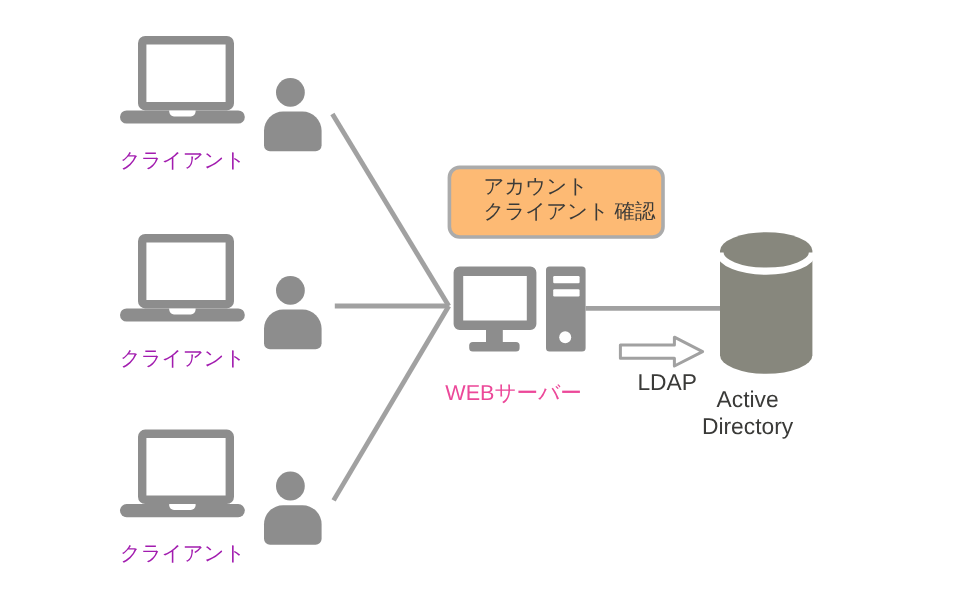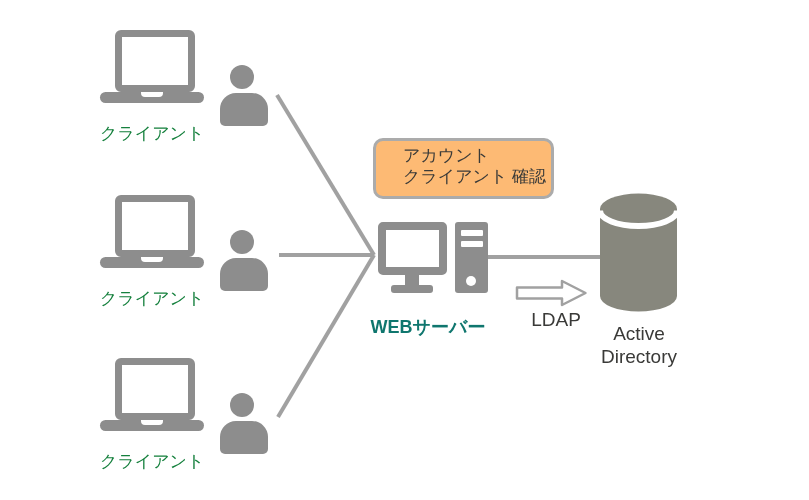--- a/index.html
+++ b/index.html
@@ -35,21 +35,21 @@
   .user-head {
     position:absolute; left:130px; top:35px; width:24px; height:24px;
     background:#8d8d8d; border-radius:50%;
   }
   .user-body {
     position:absolute; left:120px; top:63px; width:48px; height:33px;
     background:#8d8d8d; border-radius:16px 16px 5px 5px;
   }
   .client-label {
     position:absolute; left:0; top:92px; width:104px;
-    text-align:center; font-size:17px; color:#15803d; white-space:nowrap;
+    text-align:center; font-size:17px; color:#a21caf; white-space:nowrap;
   }
 
   
   .callout {
     position:absolute; left:373px; top:138px; width:181px; height:61px;
     background:#fdba74; border:3px solid #ababab; border-radius:10px;
     padding:4px 0 0 27px;
     font-size:17px; line-height:21px; color:#3a3a38;
   }
   .callout div { white-space:nowrap; }
@@ -61,32 +61,32 @@
     border:8px solid #8d8d8d; border-radius:5px; background:#ffffff;
   }
   .monitor-neck { position:absolute; left:27px; top:53px; width:14px; height:12px; background:#8d8d8d; }
   .monitor-base { position:absolute; left:13px; top:63px; width:42px; height:8px; background:#8d8d8d; border-radius:3px; }
   .tower { position:absolute; left:77px; top:0; width:33px; height:71px; background:#8d8d8d; border-radius:3px; }
   .tower-slot1 { position:absolute; left:6px; top:8px;  width:22px; height:6px; background:#ffffff; border-radius:1px; }
   .tower-slot2 { position:absolute; left:6px; top:19px; width:22px; height:6px; background:#ffffff; border-radius:1px; }
   .tower-dot   { position:absolute; left:11px; top:54px; width:10px; height:10px; background:#ffffff; border-radius:50%; }
   .server-label {
     position:absolute; left:-15px; top:93px; width:130px;
-    text-align:center; font-size:18px; color:#0f766e; white-space:nowrap;font-weight:bold;
+    text-align:center; font-size:18px; color:#ec4899; white-space:nowrap;
   }
 
   
   .ldap-label {
     position:absolute; left:521px; top:309px; width:70px;
     text-align:center; font-size:19px; color:#3a3a38;
   }
 
   
   .ad-label {
-    position:absolute; left:578px; top:322px; width:122px;
+    position:absolute; left:562px; top:322px; width:122px;
     text-align:center; font-size:19px; line-height:23px; color:#3a3a38;
   }
 </style>
 </head>
 <body>
 
 <div class="stage">
 
   <svg class="wires" viewBox="0 0 809 500">
     <line x1="277" y1="95" x2="374" y2="255" stroke="#a1a1a1" stroke-width="4"></line>

